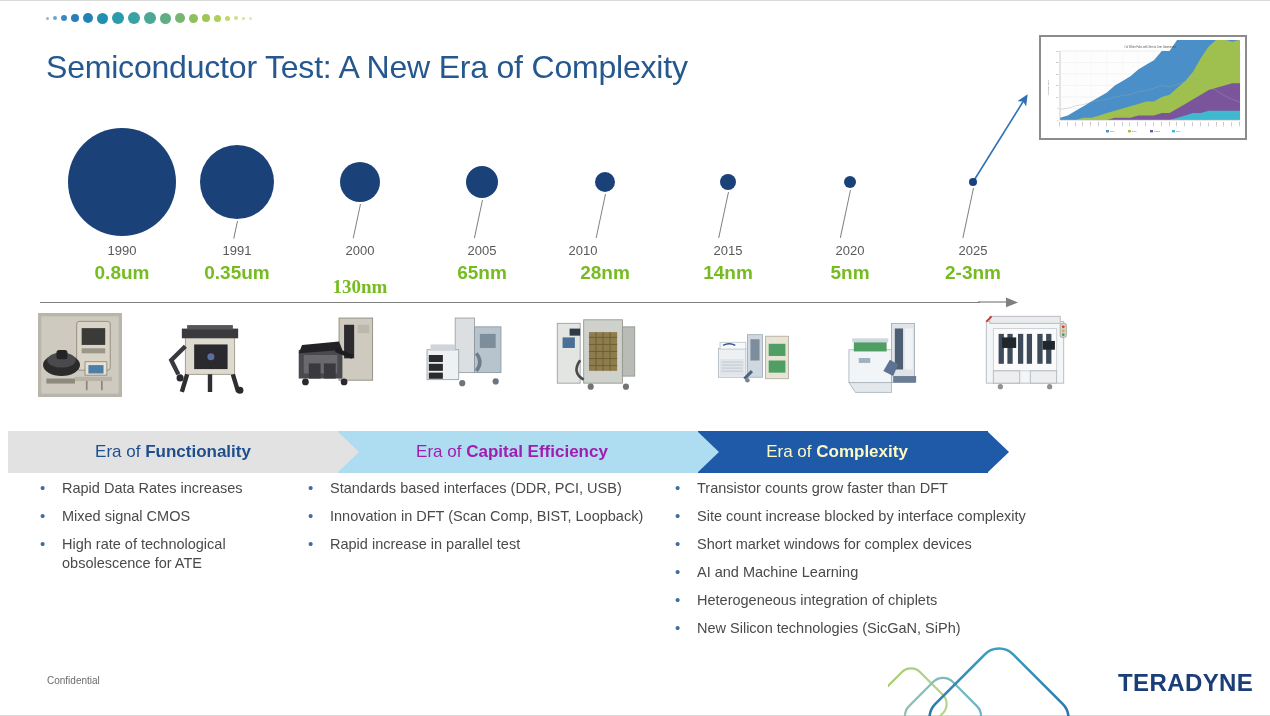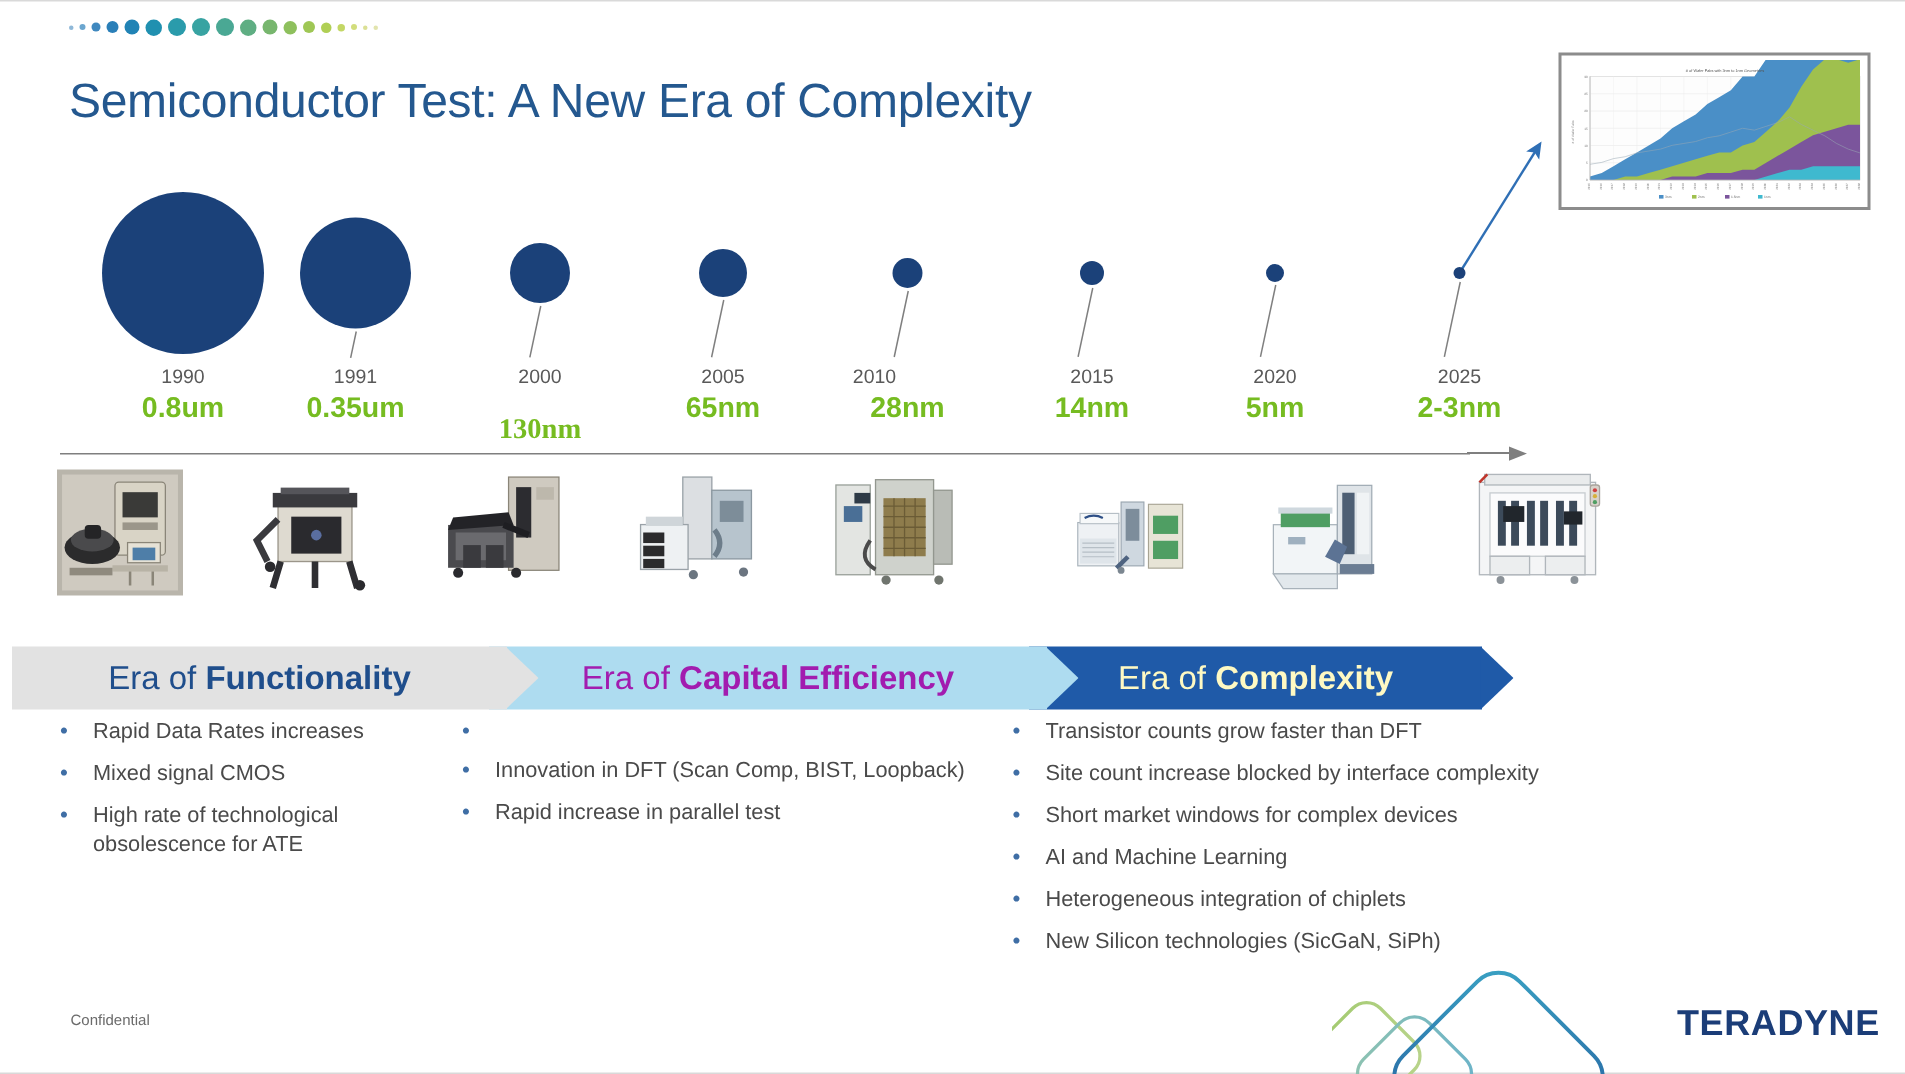--- a/index.html
+++ b/index.html
@@ -43,21 +43,21 @@
 
   
   #photos{position:absolute;left:0;top:300px;width:1270px;height:110px;}
   .photo{position:absolute;}
   .photo svg{display:block;}
 
   
   #eras{position:absolute;left:8px;top:430px;width:990px;height:42px;}
   .era{position:absolute;top:0;height:42px;display:flex;align-items:center;}
   .era .chev{position:absolute;right:-21px;top:0;width:22px;height:42px;}
-  .era .lbl{position:relative;z-index:2;width:100%;text-align:center;font-size:22px;}
+  .era .lbl{position:relative;z-index:2;width:100%;text-align:center;font-size:17px;}
   .era .lbl b{font-weight:bold;}
 
   
   #cols{position:absolute;left:0;top:478px;width:1270px;height:170px;}
   .col{position:absolute;top:0;}
   .bullet{display:flex;align-items:flex-start;margin-bottom:9px;}
   .bullet .dot{flex:0 0 auto;color:#3f6ea5;font-size:15px;line-height:17px;width:22px;text-align:left;}
   .bullet .txt{font-size:14.5px;line-height:19px;color:#4a4a4a;}
 
   
@@ -386,20 +386,21 @@
           <span class="txt">Mixed signal CMOS</span>
         </div>
         <div class="bullet">
           <span class="dot">•</span>
           <span class="txt">High rate of technological obsolescence for ATE</span>
         </div>
       </div>
       <div class="col" style="left: 308px; width: 370px;">
         <div class="bullet">
           <span class="dot">•</span>
+          <span class="txt">Standards based interfaces (DDR, PCI, USB)</span>
         </div>
         <div class="bullet">
           <span class="dot">•</span>
           <span class="txt">Innovation in DFT (Scan Comp, BIST, Loopback)</span>
         </div>
         <div class="bullet">
           <span class="dot">•</span>
           <span class="txt">Rapid increase in parallel test</span>
         </div>
       </div>

